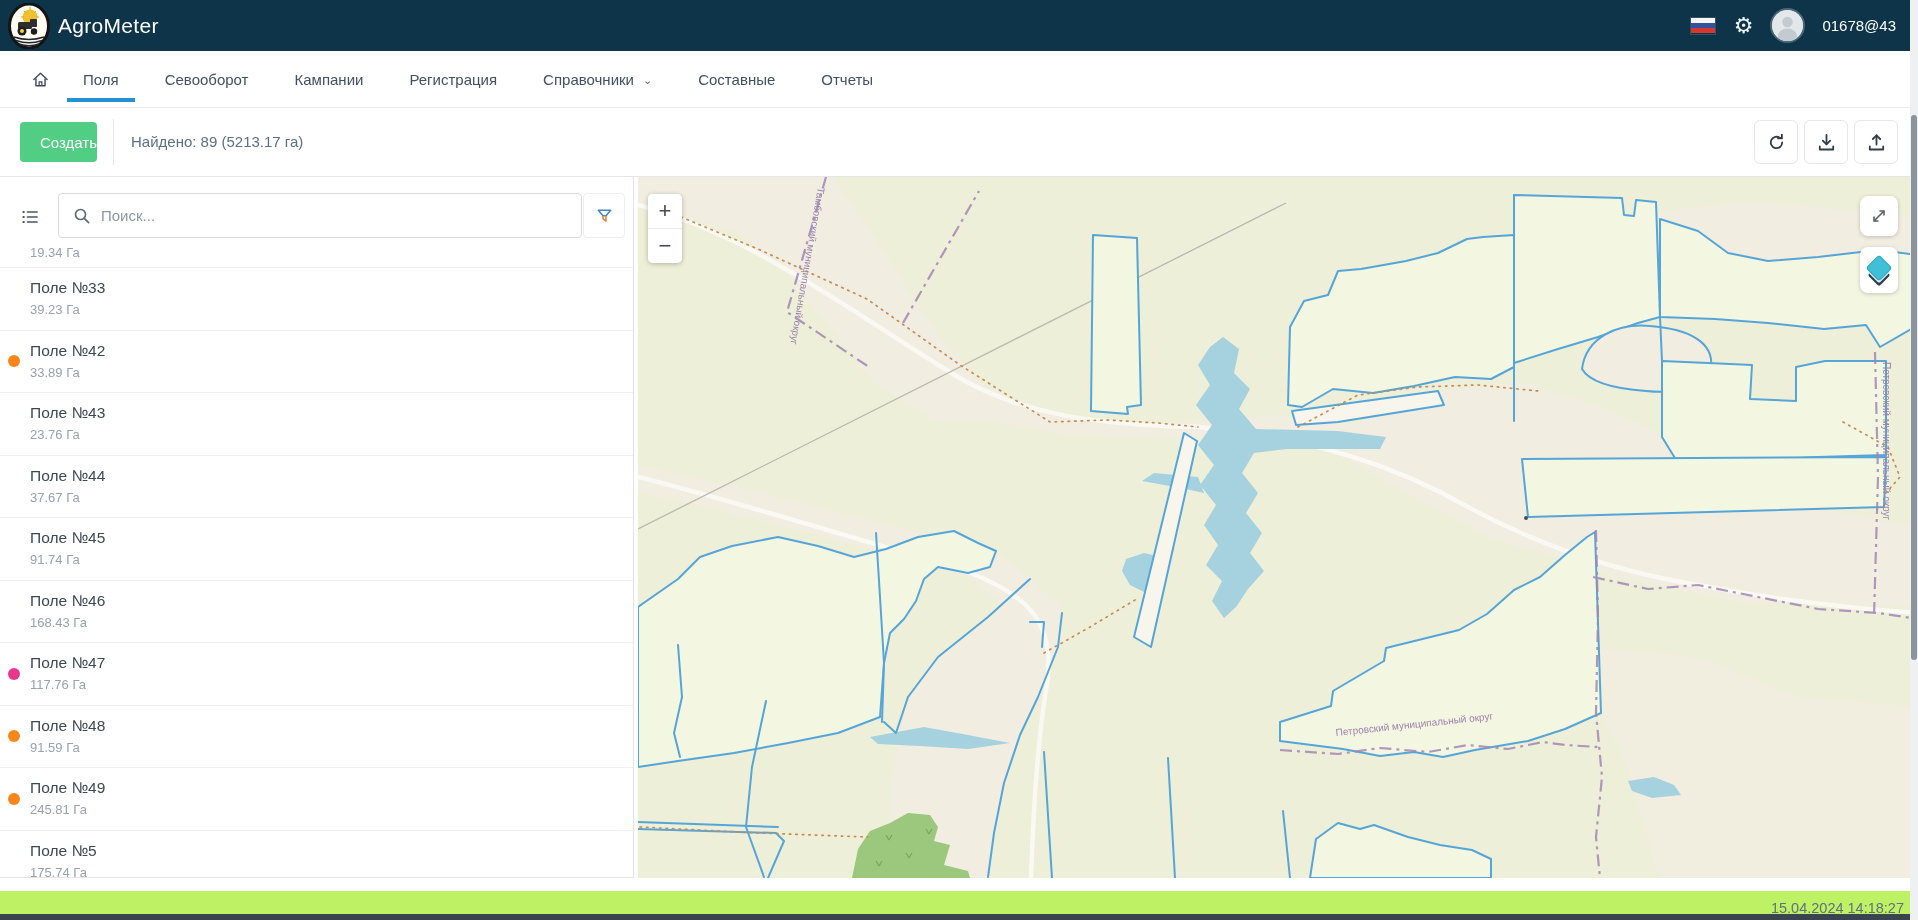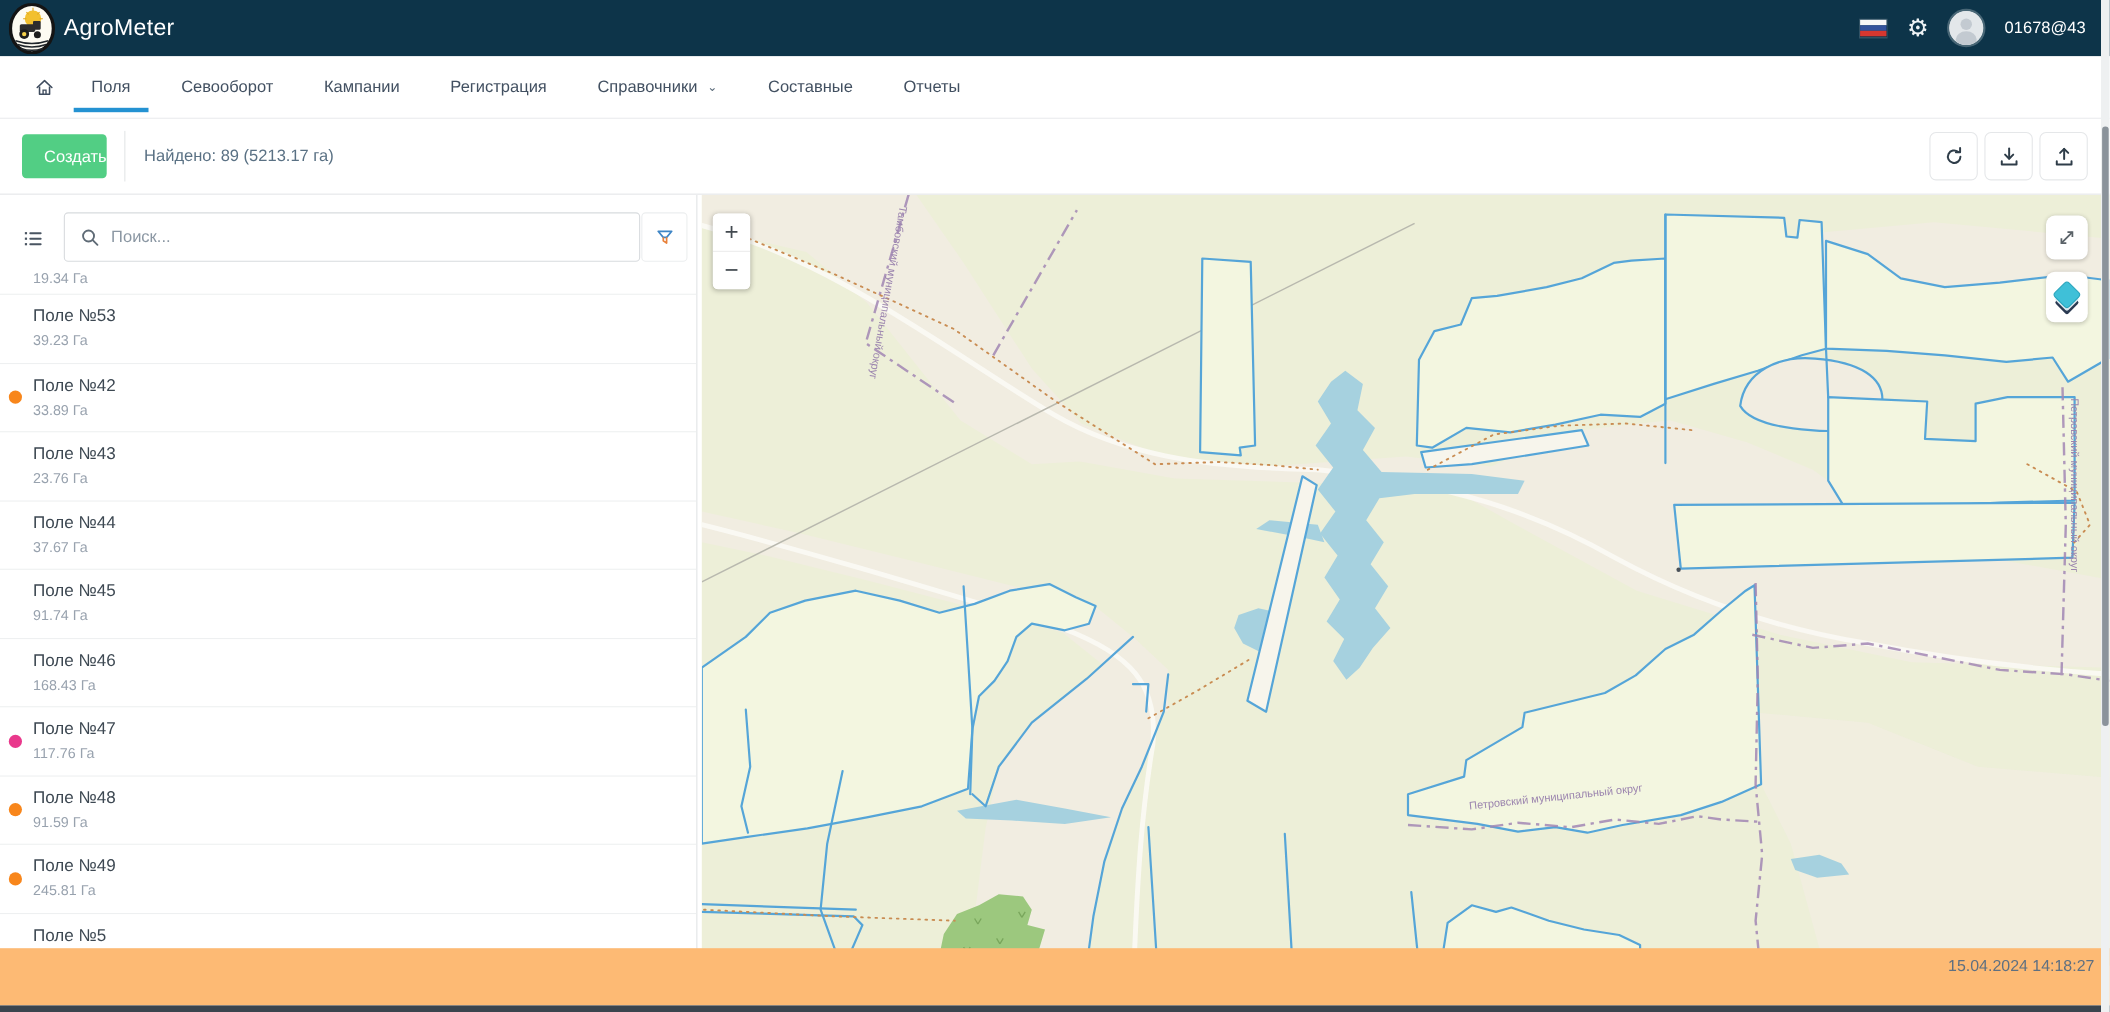--- a/index.html
+++ b/index.html
@@ -55,21 +55,21 @@
   .map { position:absolute; left:638px; top:177px; right:0; bottom:42px; background:#edefd8; overflow:hidden; z-index:4; cursor:grab; }
   .map svg.base { position:absolute; left:0; top:0; }
   .map-zoom { position:absolute; left:10px; top:17px; width:34px; background:#fff; border-radius:5px; box-shadow:0 1px 5px rgba(0,0,0,.25); overflow:hidden; z-index:6; }
   .map-zoom .zbtn { width:34px; height:34px; display:flex; align-items:center; justify-content:center; font-size:22px; color:#434a50; cursor:pointer; background:#fff; border:none; font-family:inherit; }
   .map-zoom .zsep { height:1px; background:#ececec; }
   .map-fab { position:absolute; right:20px; width:38px; background:#fff; border-radius:8px; box-shadow:0 1px 4px rgba(0,0,0,.2); display:flex; align-items:center; justify-content:center; cursor:pointer; z-index:6; }
   .fab-fullscreen { top:19px; height:40px; }
   .fab-layers { top:70px; height:46px; }
 
   
-  .statusbar { position:absolute; left:0; right:0; bottom:6px; height:52px; background:#fdba74; z-index:7; }
+  .statusbar { position:absolute; left:0; right:0; bottom:6px; height:23px; background:#bef264; z-index:7; }
   .timestamp { position:absolute; right:14px; top:0; height:36px; line-height:34px; font-size:14.5px; color:#5f7081; }
   .bottombar { position:absolute; left:0; right:0; bottom:0; height:6px; background:#3a444e; z-index:7; }
 
   
   .scrollbar { position:absolute; right:0; top:0; width:8px; height:920px; background:#eef0f1; z-index:20; }
   .scrollbar .thumb { position:absolute; left:1px; width:6px; top:115px; height:545px; background:#8b939b; border-radius:3px; }
 </style>
 </head>
 <body>
 
@@ -198,21 +198,21 @@
       </button>
     </div>
     <div class="field-list">
         <div class="row row--partial">
 
       <div class="name"></div>
       <div class="area">19.34 Га</div>
     </div>
         <div class="row">
 
-      <div class="name">Поле №53</div>
+      <div class="name">Поле №33</div>
       <div class="area">39.23 Га</div>
     </div>
         <div class="row">
       <span class="dot" style="display: block; background: rgb(248, 134, 27);"></span>
       <div class="name">Поле №42</div>
       <div class="area">33.89 Га</div>
     </div>
         <div class="row">
 
       <div class="name">Поле №43</div>

